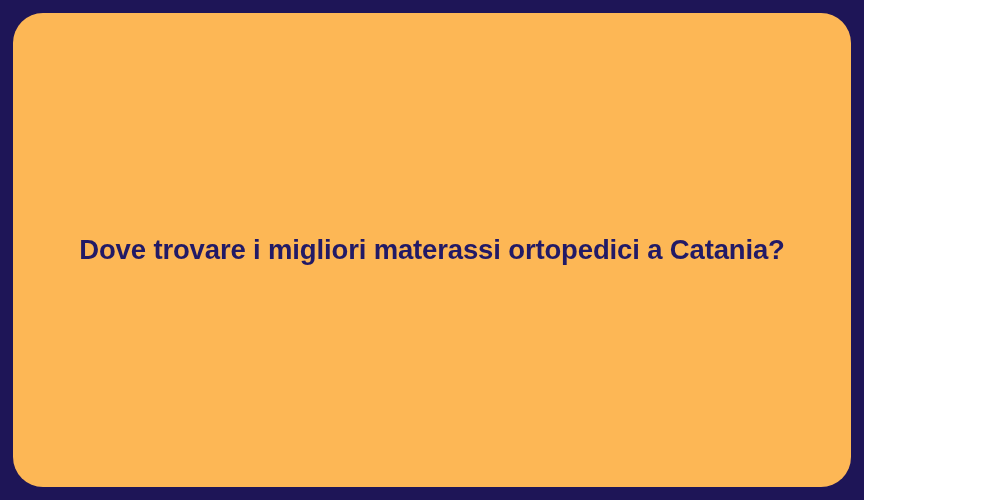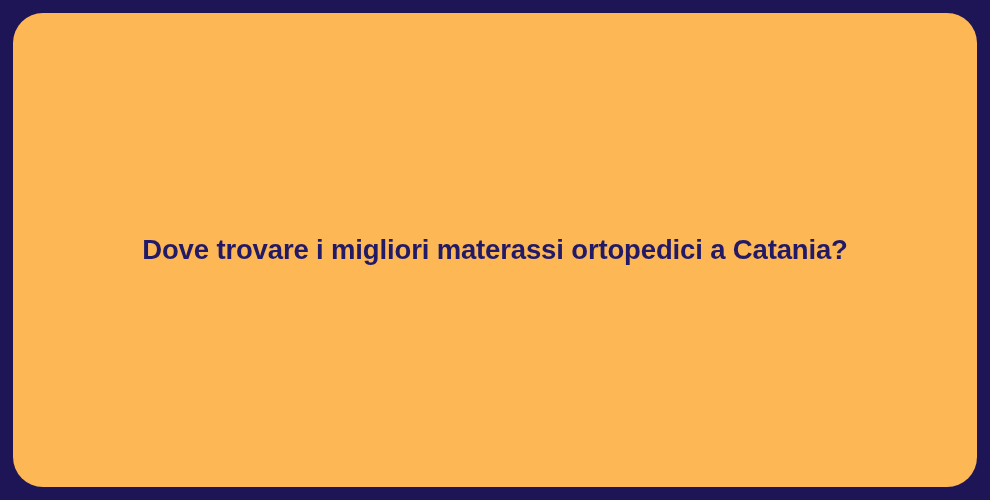--- a/index.html
+++ b/index.html
@@ -10,21 +10,21 @@
   body {
     width: 1000px;
     height: 500px;
     overflow: hidden;
     font-family: "Liberation Sans", sans-serif;
   }
 
   
   #banner-frame {
     position: relative;
-    width: 990px;
+    width: 864px;
     height: 500px;
     box-sizing: border-box;
     background: #1e1557;
     display: flex;
     align-items: center;
     justify-content: center;
     padding: 13px 13px 13px 13px;
   }
 
   

